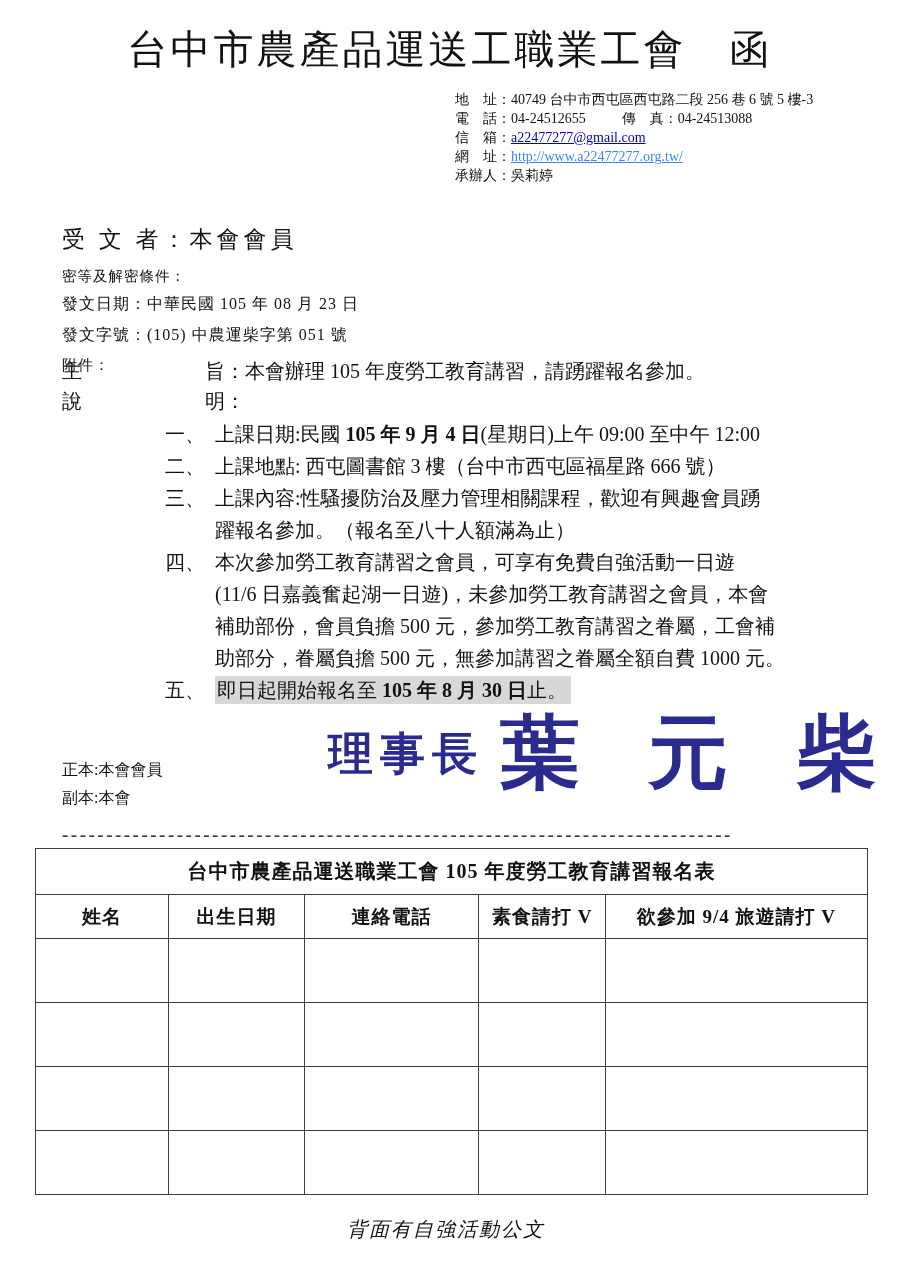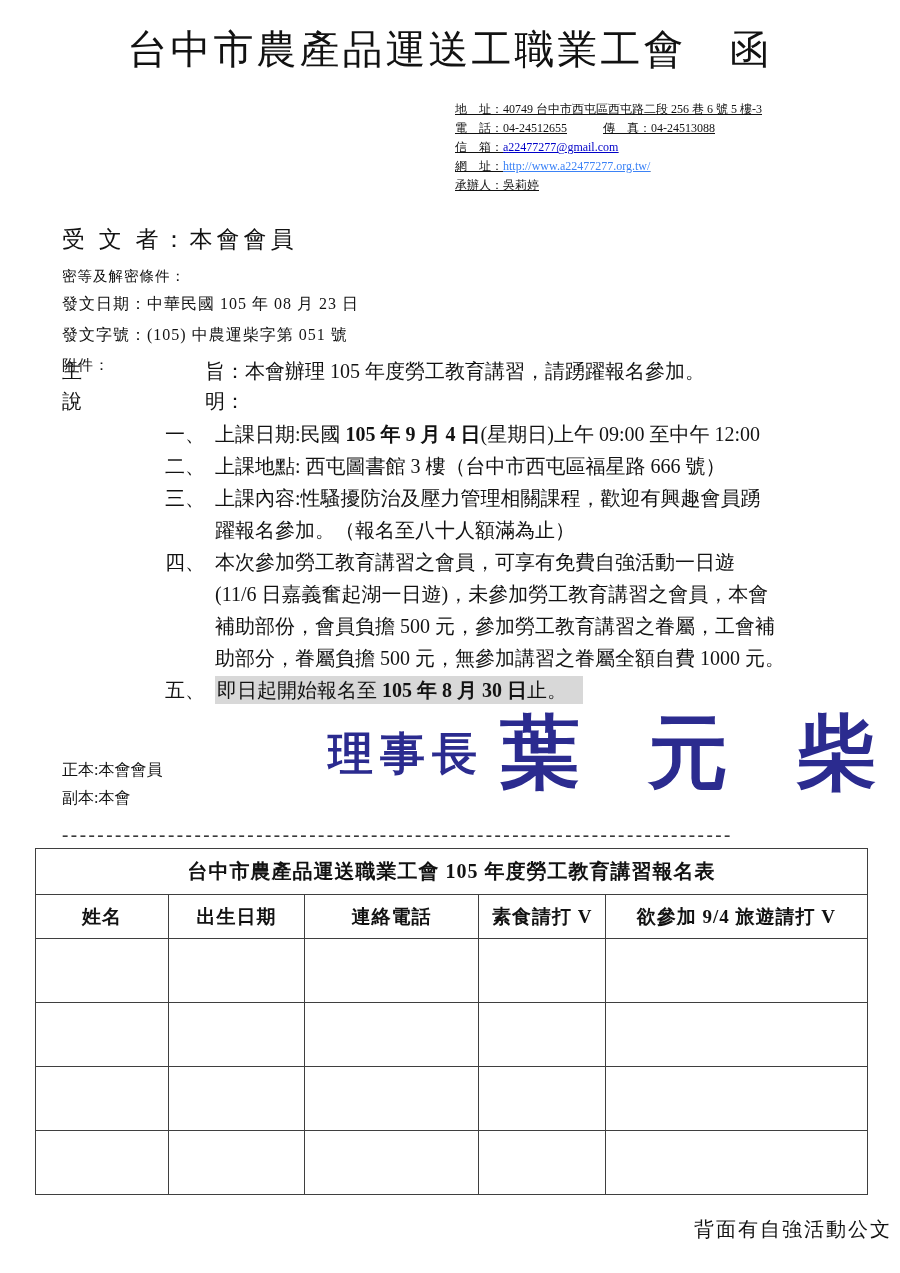--- a/index.html
+++ b/index.html
@@ -10,60 +10,60 @@
     font-family:"Liberation Serif","DejaVu Serif",serif;
     color:#121212;
   }
   
   .doc-title {
     position:absolute; top:22px; left:0; right:0;
     text-align:center; font-size:40px; font-weight:400; letter-spacing:3px;
     white-space:nowrap;
   }
   
-  .contact { position:absolute; left:455px; top:100px; font-size:12px; line-height:19px; white-space:nowrap;text-decoration:underline; }
+  .contact { position:absolute; left:455px; top:90px; font-size:14px; line-height:19px; white-space:nowrap; }
   .c-row span { vertical-align:baseline; }
   .fax-label { margin-left:36px; }
   .link { color:#0000c8; text-decoration:underline; cursor:pointer; }
   
   .meta { position:absolute; left:62px; top:224px; white-space:nowrap; }
   .recipient { font-size:23px; letter-spacing:4px; margin-bottom:12px; }
   .security  { font-size:14.5px; letter-spacing:1px; margin-bottom:8px; }
   .meta-mid  { font-size:16px; letter-spacing:1px; margin-bottom:10px; }
   .attach    { font-size:15px; letter-spacing:1px; }
   
   .docbody { position:absolute; left:62px; top:356px; width:800px; font-size:20px; }
   .lblrow { display:flex; line-height:30px; }
   .doclbl { display:inline-flex; width:183px; justify-content:space-between; flex:none; }
   .items { margin-top:2px; }
   .item { display:flex; line-height:32px; }
   .marker { flex:none; margin-left:103px; width:50px; }
   .itext { flex:1; }
-  .hl { background:#d8d8d8; padding:3px 16px 3px 2px; }
+  .hl { background:#d8d8d8; padding:3px 4px 3px 2px; }
   
   .signoff { position:absolute; left:0; top:698px; width:100%; height:135px; }
   .copies { position:absolute; left:62px; top:58px; font-size:16px; line-height:28px; }
   .stamp { position:absolute; left:328px; top:2px; display:flex; align-items:center; white-space:nowrap; }
   .stamp-title { font-size:45px; font-weight:700; letter-spacing:7px; }
   .stamp-name  { font-size:80px; font-weight:700; letter-spacing:24px; margin-left:16px; }
   
   .separator {
     position:absolute; left:62px; top:824px; width:772px; height:24px;
     font-size:19px; font-weight:700; letter-spacing:2.5px; color:#3a3a3a;
     white-space:nowrap; overflow:hidden;
   }
   
   .form-wrap { position:absolute; left:35px; top:848px; width:833px; }
   table { border-collapse:collapse; width:100%; table-layout:fixed; }
   th, td { border:1.5px solid #3f3f3f; }
   .t-title { height:46px; font-size:20px; font-weight:700; text-align:center; letter-spacing:1px; }
   .t-head th { height:44px; font-size:19px; font-weight:700; letter-spacing:1px; }
   .cell { height:64px; }
   
-  .footer-note { position:absolute; left:0; right:8px; top:1216px; text-align:right; font-size:20px; letter-spacing:2px; }
+  .footer-note { position:absolute; left:0; right:8px; top:1216px; text-align:center; font-size:20px; letter-spacing:2px;font-style:italic; }
 </style>
 </head>
 <body>
 
 <div class="page">
 
   <div class="doc-title">台中市農產品運送工職業工會　函</div>
 
   <div class="contact">
     <div class="c-row">

